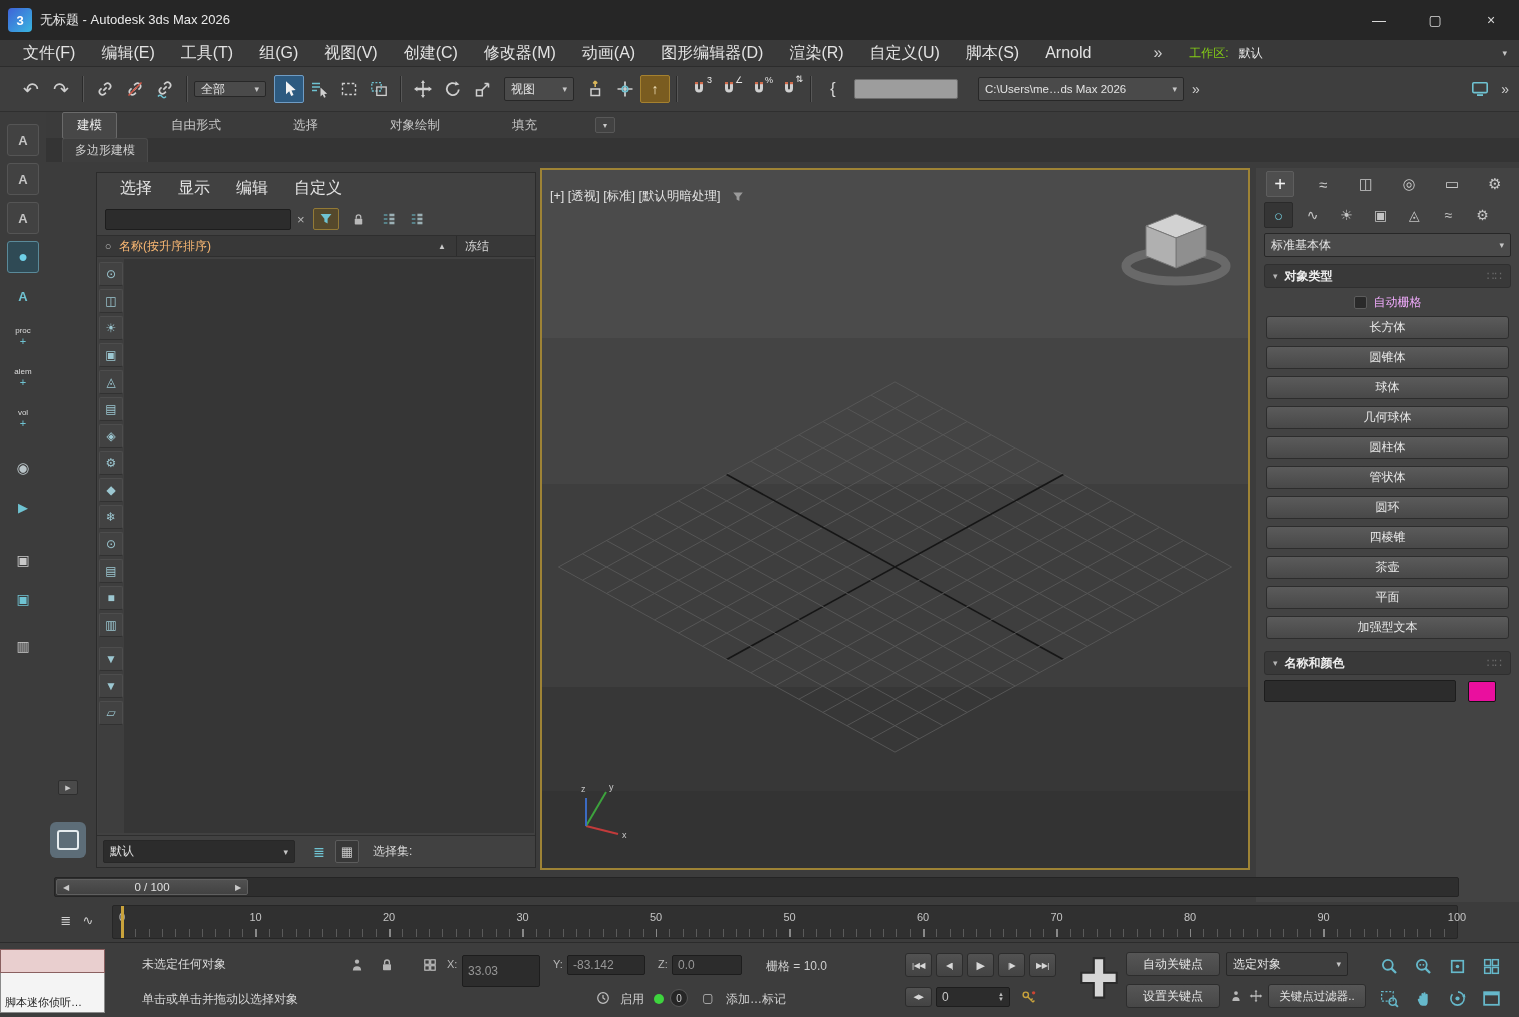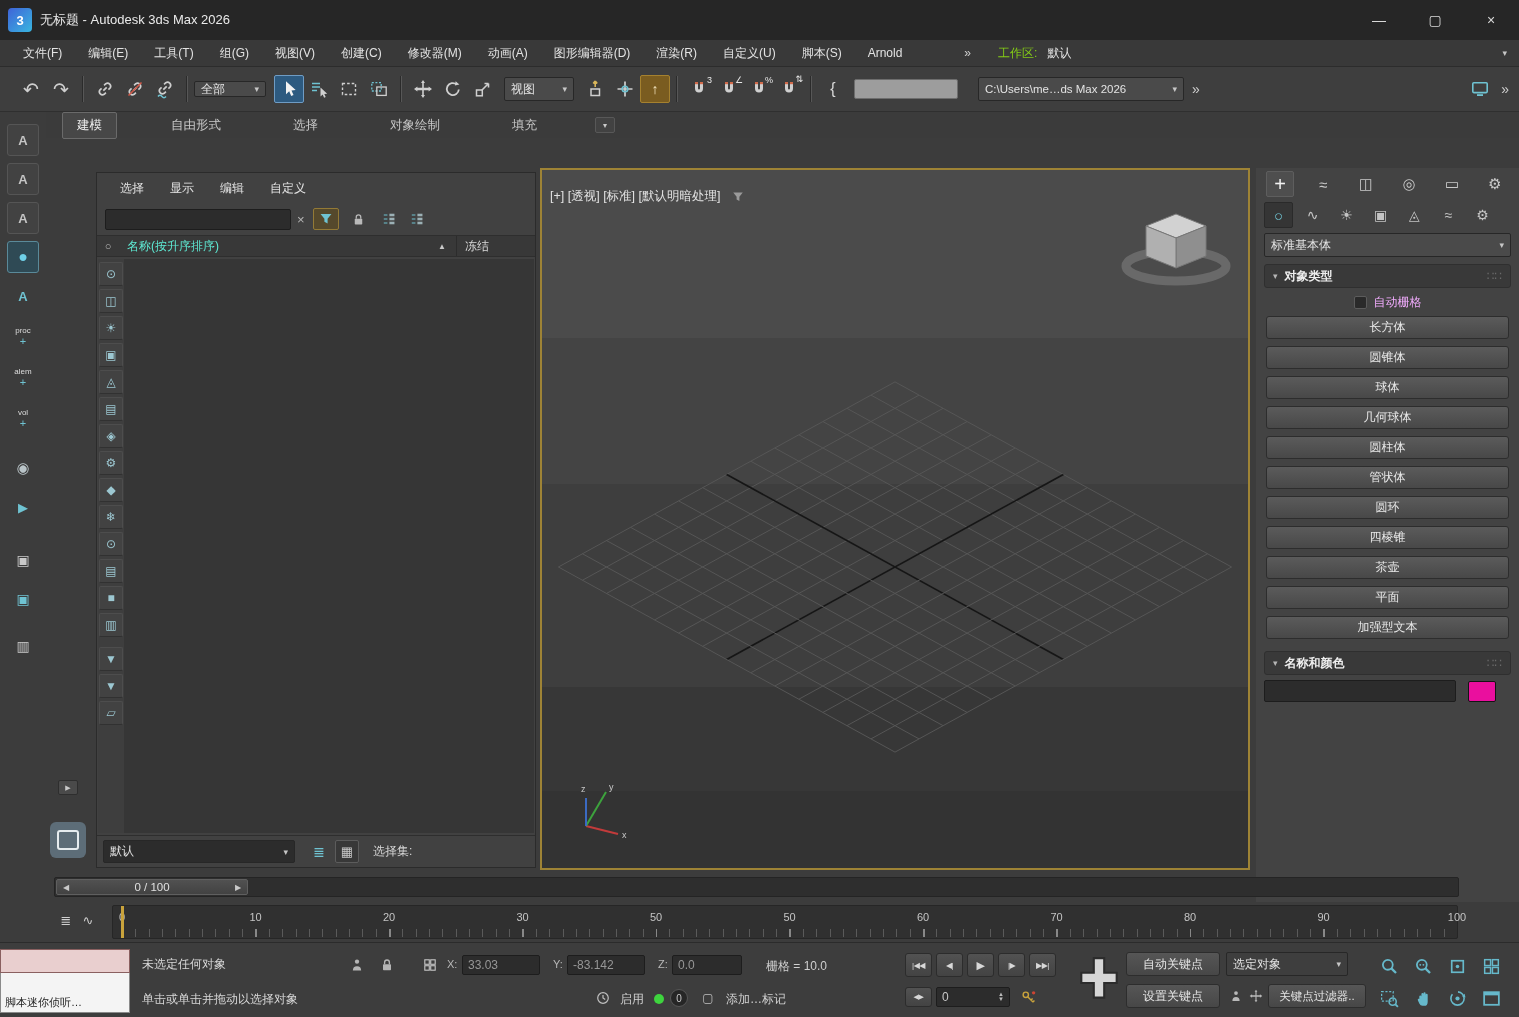--- a/index.html
+++ b/index.html
@@ -10,21 +10,21 @@
 .fr{display:flex;align-items:center}
 .tile{display:inline-flex;align-items:center;justify-content:center;border-radius:2px;flex:none}
 .tbi{width:30px;height:28px;color:#cfcfcf;font-size:15px}
 .tbi svg{width:20px;height:20px}
 .sep{width:2px;height:26px;margin:0 6px;background:linear-gradient(90deg,#2b2b2b 0 1px,#575757 1px 2px);flex:none}
 .combo{display:flex;align-items:center;background:#4a4a4a;border:1px solid #272727;border-radius:2px;padding:0 6px;color:#e3e3e3}
 .combo .caret{margin-left:auto;font-size:9px;color:#c6c6c6;padding-left:6px}
 .field{background:#2c2c2c;border:1px solid #1d1d1d;border-radius:2px;color:#979797;display:flex;align-items:center;padding:0 5px}
 .btn{display:flex;align-items:center;justify-content:center;background:linear-gradient(#565656,#474747);border:1px solid #2d2d2d;border-radius:3px;color:#e5e5e5}
 .wbtn{width:56px;height:100%;display:flex;align-items:center;justify-content:center;color:#d9d9d9;font-size:14px}
-.mi{padding:0 13px;color:#e3e3e3;font-size:12px;flex:none;white-space:nowrap}
+.mi{padding:0 13px;color:#e3e3e3;font-size:16px;flex:none;white-space:nowrap}
 .pb{width:27px;height:24px;margin-right:4px;background:linear-gradient(#525252,#434343);border:1px solid #2c2c2c;border-radius:3px;color:#d8d8d8;display:flex;align-items:center;justify-content:center;font-size:8px;letter-spacing:-.5px;white-space:nowrap}
 .nav{width:34px;height:30px;display:flex;align-items:center;justify-content:center;color:#66b9cb}
 .nav svg{width:21px;height:21px}
 .sx{width:24px;height:24px;margin:3px auto;display:flex;align-items:center;justify-content:center;background:#424242;border:1px solid #4d4d4d;border-bottom-color:#313131;border-radius:2px;color:#9cc7d1;font-size:12px}
 .lti{width:32px;height:32px;display:flex;flex-direction:column;align-items:center;justify-content:center;border-radius:3px;color:#c4c4c4}
 .cp-btn{height:23px;display:flex;align-items:center;justify-content:center;background:linear-gradient(#5b5b5b,#484848);border:1px solid #2d2d2d;border-radius:3px;color:#e8e8e8;font-size:12px}
 .rollout{height:24px;display:flex;align-items:center;background:#393939;border:1px solid #2f2f2f;border-radius:3px;padding:0 8px;color:#efefef;font-weight:bold;font-size:12px}
 .rtab{padding:4px 14px;color:#c9c9c9;font-size:12.5px;flex:none;margin-right:44px;white-space:nowrap}
 .ruler-num{position:absolute;top:5px;transform:translateX(-50%);font-size:11px;color:#c4c4c4}
 .cpi{width:28px;height:26px;color:#c9c9c9;font-size:15px}
@@ -304,20 +304,23 @@
 
   <div class="abs" style="left:46px;top:112px;width:1473px;height:50px">
     <div class="fr" style="height:26px;background:#3b3b3b;padding-left:16px">
       <span class="rtab" style="background:#474747;border:1px solid #6a6a6a;border-radius:2px;color:#efefef;margin-right:40px">建模</span>
       <span class="rtab">自由形式</span>
       <span class="rtab">选择</span>
       <span class="rtab">对象绘制</span>
       <span class="rtab">填充</span>
       <span class="tile" style="width:20px;height:16px;border:1px solid #585858;background:#424242;color:#c9c9c9;font-size:8px">▾</span>
     </div>
+    <div class="fr" style="height:24px;background:#343434">
+      <span style="margin-left:16px;background:#3e3e3e;border:1px solid #4a4a4a;border-bottom:none;border-radius:3px 3px 0 0;padding:3px 12px;color:#cdcdcd;font-size:12px">多边形建模</span>
+    </div>
   </div>
 
   <div class="abs" style="left:0;top:116px;width:46px;height:780px;display:flex;flex-direction:column;align-items:center;padding-top:8px;gap:7px">
     <div class="lti" style="border:1px solid #555;background:#424242;font-size:13px;font-weight:bold">
         <span>A</span>
       </div>
     <div class="lti" style="border:1px solid #555;background:#424242;font-size:13px;font-weight:bold">
         <span>A</span>
       </div>
     <div class="lti" style="border:1px solid #555;background:#424242;font-size:13px;font-weight:bold">
@@ -393,21 +396,21 @@
           </svg>
         </div>
       <div class="tile" style="width:24px;height:22px;margin-left:4px">
           <svg width="16" height="16">
             <use href="#i-tree"></use>
           </svg>
         </div>
     </div>
     <div class="fr" style="height:22px;background:#383838;border-top:1px solid #2e2e2e;border-bottom:1px solid #2e2e2e">
       <span class="tile" style="width:22px;color:#b9b9b9;font-size:11px">○</span>
-      <span style="margin-left:8px;color:#5eead4">名称(按升序排序)</span>
+      <span style="color:#fdba74">名称(按升序排序)</span>
       <span style="margin-left:auto;margin-right:10px;font-size:8px;color:#c9c9c9">▲</span>
       <span style="width:1px;height:100%;background:#2c2c2c"></span>
       <span style="width:78px;padding-left:8px;color:#d9d9d9">冻结</span>
     </div>
     <div class="abs" style="left:27px;top:86px;right:1px;bottom:34px;background:#363636"></div>
     <div class="abs" style="left:1px;top:86px;width:26px;bottom:34px;background:#3e3e3e">
       <div class="sx">
           <span>⊙</span>
         </div>
       <div class="sx">
@@ -612,21 +615,21 @@
       <span class="ruler-num" style="left:810px">60</span>
       <span class="ruler-num" style="left:943.5px">70</span>
       <span class="ruler-num" style="left:1077px">80</span>
       <span class="ruler-num" style="left:1210.5px">90</span>
       <span class="ruler-num" style="left:1344px">100</span>
       <div class="abs" style="left:8px;top:0;bottom:0;width:2.5px;background:#c9a33c"></div>
     </div>
   </div>
 
   <div class="abs" style="left:0;top:942px;width:1519px;height:75px;background:#3d3d3d;border-top:1px solid #2b2b2b">
-    <div class="abs" style="left:0;top:6px;width:130px;height:64px">
+    <div class="abs" style="left:0;top:6px;width:105px;height:64px">
       <div style="height:24px;background:#e9cfcf;border:1px solid #8a6060"></div>
       <div style="height:40px;background:#f4f4f4;border:1px solid #8a8a8a;border-top:none;position:relative">
         <span style="position:absolute;left:4px;bottom:2px;color:#1c1c1c;font-size:11px">脚本迷你侦听…</span>
       </div>
     </div>
     <span class="abs" style="left:142px;top:13px;color:#d8d8d8">未选定任何对象</span>
     <span class="abs" style="left:142px;top:48px;color:#d8d8d8">单击或单击并拖动以选择对象</span>
     <span class="tile abs" style="left:345px;top:11px;width:24px;height:22px;color:#b5b5b5">
         <svg width="16" height="16">
           <use href="#i-person"></use>
@@ -636,21 +639,21 @@
         <svg width="16" height="16">
           <use href="#i-lock"></use>
         </svg>
       </span>
     <span class="tile abs" style="left:418px;top:11px;width:24px;height:22px;color:#c5c5c5">
         <svg width="16" height="16">
           <use href="#i-grid4"></use>
         </svg>
       </span>
     <span class="abs" style="left:447px;top:15px;color:#b8b8b8;font-size:11px">X:</span>
-    <div class="field abs" style="left:462px;top:12px;width:78px;height:20px">
+    <div class="field abs" style="left:462px;top:12px;width:78px;height:32px">
         <span>33.03</span>
       </div>
     <span class="abs" style="left:553px;top:15px;color:#b8b8b8;font-size:11px">Y:</span>
     <div class="field abs" style="left:567px;top:12px;width:78px;height:20px">
         <span>-83.142</span>
       </div>
     <span class="abs" style="left:658px;top:15px;color:#b8b8b8;font-size:11px">Z:</span>
     <div class="field abs" style="left:672px;top:12px;width:70px;height:20px">
         <span>0.0</span>
       </div>

